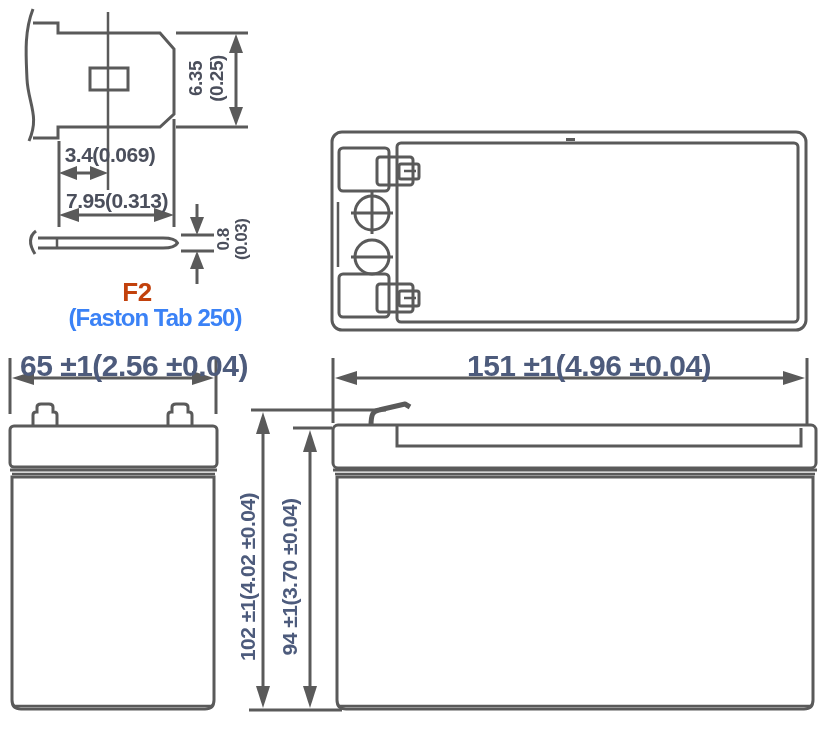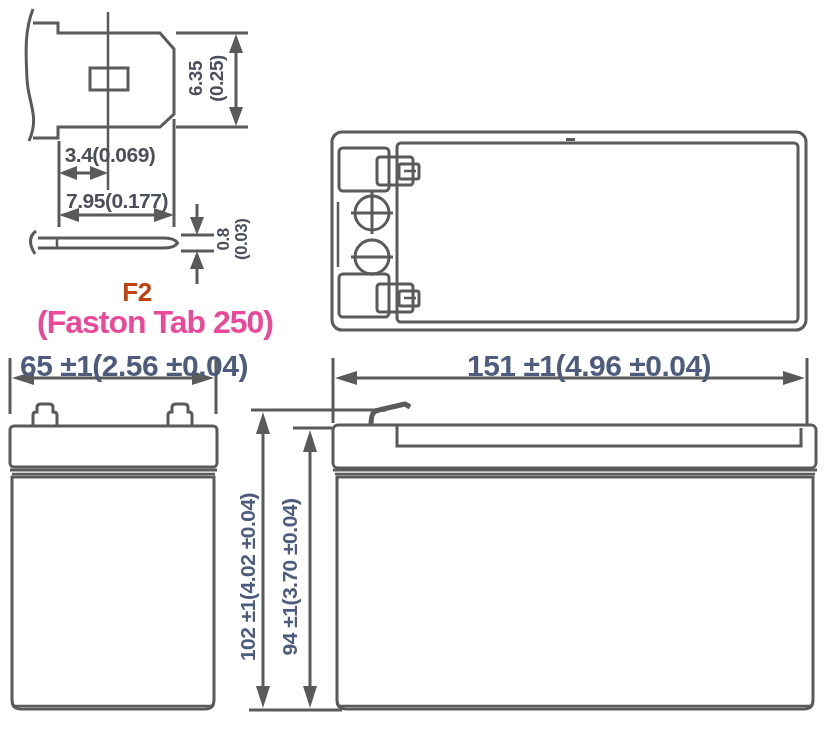--- a/index.html
+++ b/index.html
@@ -10,21 +10,21 @@
   #stage svg{position:absolute;left:0;top:0;}
   .lbl{
     position:absolute;font-weight:bold;white-space:nowrap;
     color:#4d5b7c;letter-spacing:-0.5px;text-align:center;
     font-family:"Liberation Sans",sans-serif;
   }
   .lbl.detail{color:#4b4f5c;}
   .lbl.rot{transform:rotate(-90deg);transform-origin:center center;}
   .two-line{line-height:1.08;}
   .code{color:#c2410c;font-size:26px;}
-  .faston{color:#ec4899;font-size:32px;letter-spacing:-1px;}
+  .faston{color:#3b82f6;font-size:24px;letter-spacing:-1px;}
   .dim-main{font-size:30px;}
   .dim-sm{font-size:21px;}
 </style>
 </head>
 <body>
 
 <div id="stage">
 
 <svg width="829" height="732" viewBox="0 0 829 732" stroke="#5a5a5a" stroke-width="3" fill="none">
 
@@ -159,21 +159,21 @@
   </g>
 </svg>
 
 <div class="lbl detail rot two-line" style="left:162px;top:58px;width:90px;font-size:19px;">
   <div>6.35</div>
   <div>(0.25)</div>
 </div>
 
 <div class="lbl detail" style="left:55px;top:143px;width:110px;font-size:21px;">3.4(0.069)</div>
 
-<div class="lbl detail" style="left:58px;top:189px;width:118px;font-size:21px;">7.95(0.177)</div>
+<div class="lbl detail" style="left:58px;top:189px;width:118px;font-size:21px;">7.95(0.313)</div>
 
 <div class="lbl detail rot two-line" style="left:188px;top:221px;width:90px;font-size:17px;">
   <div>0.8</div>
   <div>(0.03)</div>
 </div>
 
 <div class="lbl code" style="left:107px;top:277px;width:60px;">F2</div>
 
 <div class="lbl faston" style="left:35px;top:304px;width:240px;">(Faston Tab 250)</div>
 

